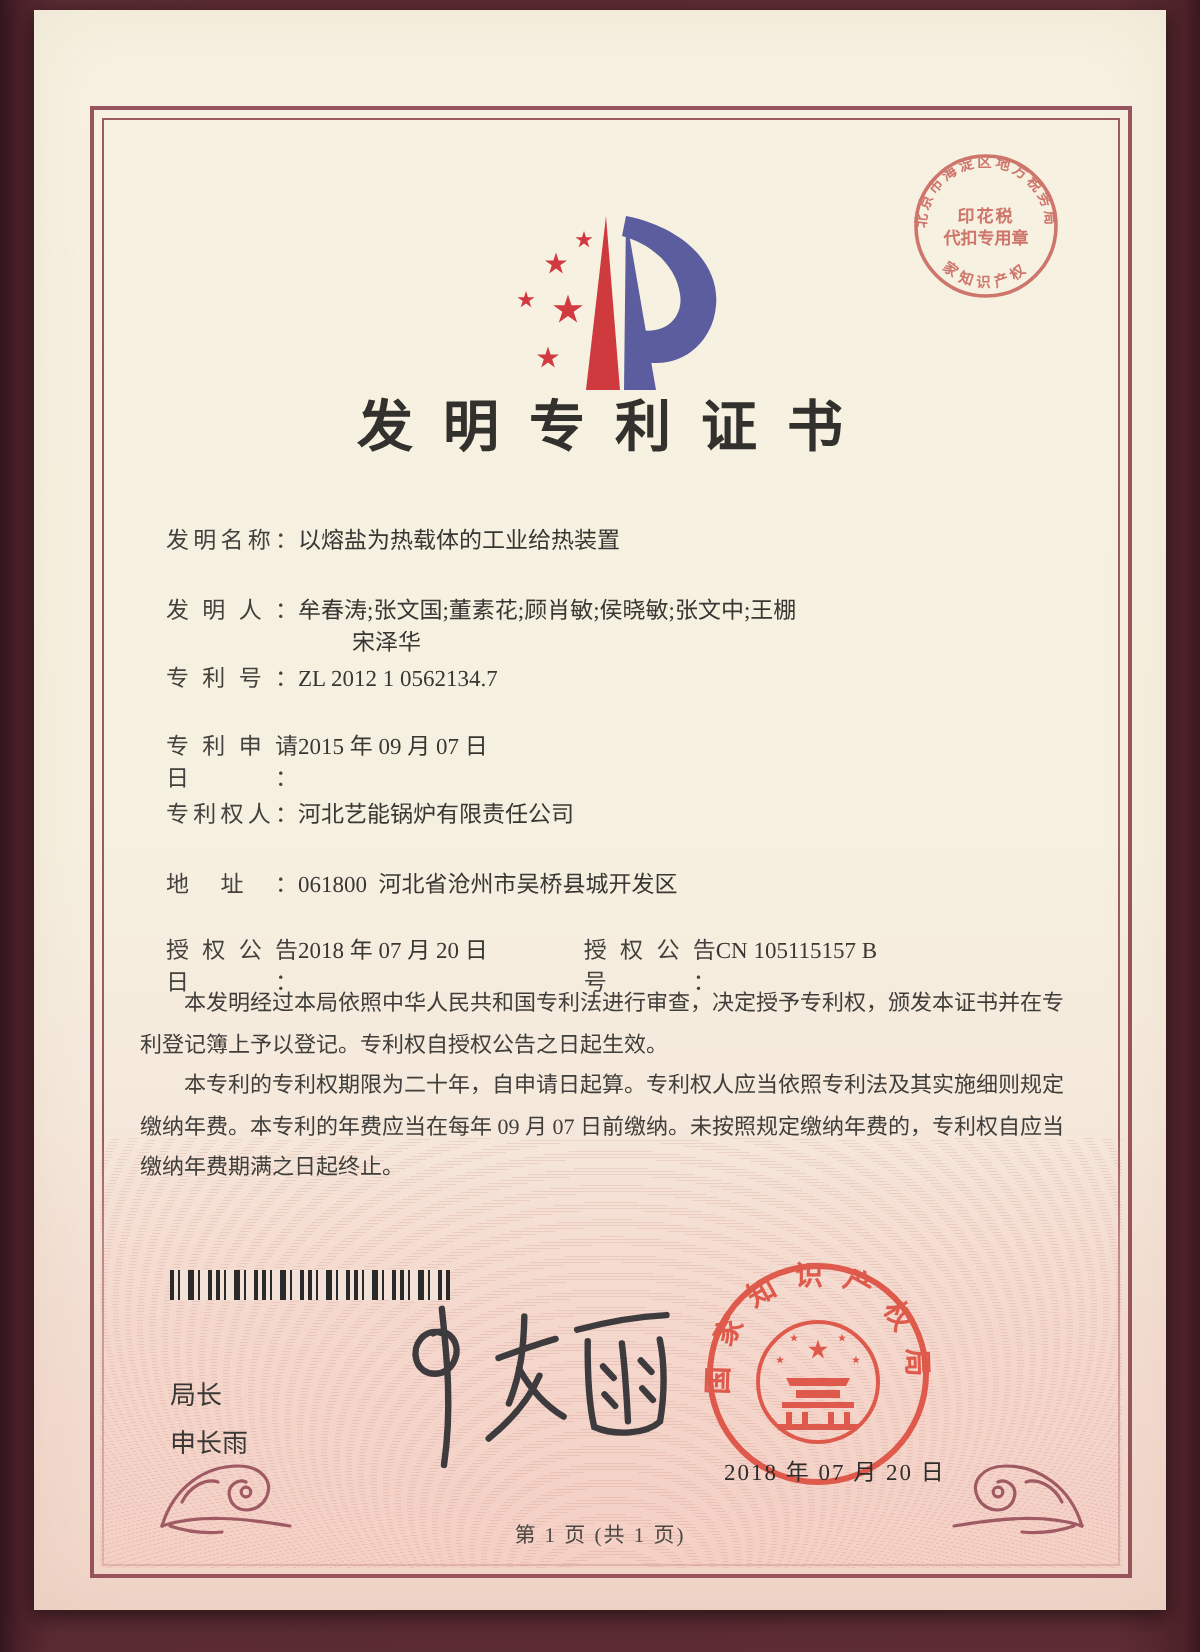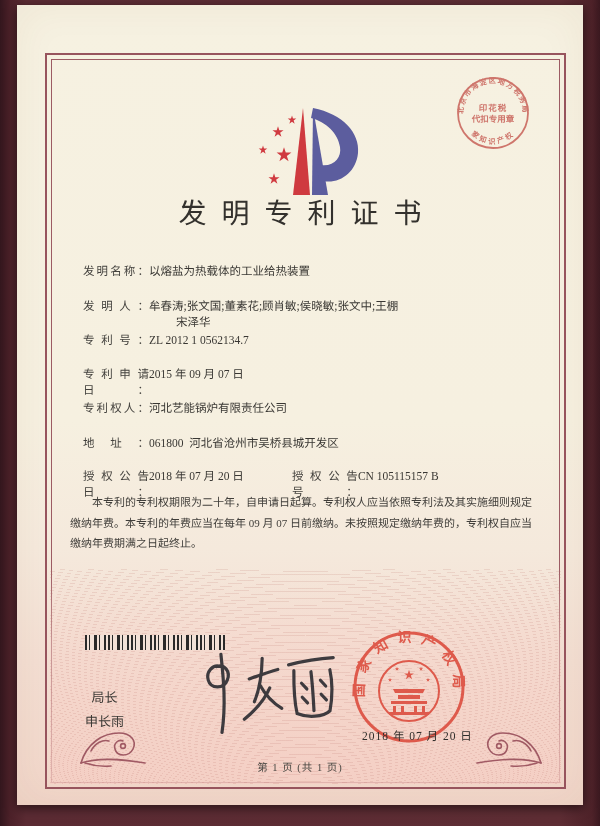--- a/index.html
+++ b/index.html
@@ -28,21 +28,21 @@
       repeating-radial-gradient(ellipse 1100px 260px at 50% 118%, rgba(186,110,102,.17) 0 1px, rgba(0,0,0,0) 1px 6px),
       linear-gradient(to bottom, rgba(246,216,205,0) 0px, rgba(246,212,202,.45) 70px, rgba(245,205,195,.78) 215px);
     pointer-events:none;
   }
   .cert-no{
     position:absolute;left:58px;top:88px;
     font-size:12px;letter-spacing:2.5px;color:#3f3d39;white-space:pre;
   }
   .doc-title{
     position:absolute;left:0;top:186px;width:100%;text-align:center;
-    font-size:28px;font-weight:normal;color:#33312d;letter-spacing:15px;padding-left:15px;box-sizing:border-box;
+    font-size:28px;font-weight:bold;color:#33312d;letter-spacing:15px;padding-left:15px;box-sizing:border-box;
   }
   .fields{position:absolute;left:66px;top:0;width:450px;font-size:11.5px;color:#3d3b37;}
   .frow{position:absolute;left:0;width:450px;line-height:16px;}
   .flabel{
     display:inline-block;width:66px;vertical-align:top;
     text-align:justify;text-align-last:justify;color:#44423e;
   }
   .fvalue{display:inline-block;vertical-align:top;white-space:pre-wrap;color:#393733;}
   .fvalue2{margin-left:93px;line-height:16px;color:#393733;}
   .pairB{margin-left:48px;}
@@ -53,21 +53,21 @@
   .paras p{margin:0;text-indent:2em;}
   .barcode{
     position:absolute;left:68px;top:630px;width:140px;height:15px;
     background:repeating-linear-gradient(90deg,
       #2a2a2a 0 2px, #f2e2d8 2px 4px,
       #2a2a2a 4px 5px, #f2e2d8 5px 9px,
       #2a2a2a 9px 12px, #f2e2d8 12px 14px,
       #2a2a2a 14px 15px, #f2e2d8 15px 19px,
       #2a2a2a 19px 21px, #f2e2d8 21px 23px);
   }
-  .sig-block{position:absolute;left:68px;top:681px;font-size:13px;color:#3a3834;line-height:24px;text-align:center;}
+  .sig-block{position:absolute;left:68px;top:681px;font-size:13px;color:#3a3834;line-height:24px;}
   .sig-draw{position:absolute;left:175px;top:643px;transform:rotate(-3deg);}
   .seal-main{position:absolute;left:334px;top:624px;}
   .seal-date{
     position:absolute;left:345px;top:722px;font-size:11.5px;letter-spacing:1px;color:#2f2d2a;white-space:pre;
   }
   .stamp-top{position:absolute;left:437px;top:69px;}
   .footer{
     position:absolute;left:0;top:754px;width:100%;text-align:center;
     font-size:10.5px;color:#494742;letter-spacing:1px;font-family:Liberation Serif, serif;
   }
@@ -161,20 +161,21 @@
     </div>
     <div class="frow" style="top:430px">
       <span class="flabel">地址：</span><span class="fvalue">061800  河北省沧州市吴桥县城开发区</span>
     </div>
     <div class="frow" style="top:463px">
       <span class="flabel">授权公告日：</span><span class="fvalue">2018 年 07 月 20 日</span><span class="flabel pairB">授权公告号：</span><span class="fvalue">CN 105115157 B</span>
     </div>
   </div>
 
   <div class="paras">
+    <p>本发明经过本局依照中华人民共和国专利法进行审查，决定授予专利权，颁发本证书并在专利登记簿上予以登记。专利权自授权公告之日起生效。</p>
     <p>本专利的专利权期限为二十年，自申请日起算。专利权人应当依照专利法及其实施细则规定缴纳年费。本专利的年费应当在每年 09 月 07 日前缴纳。未按照规定缴纳年费的，专利权自应当缴纳年费期满之日起终止。</p>
   </div>
 
   <div class="barcode"></div>
 
   <div class="sig-block">
     <div>局长</div>
     <div>申长雨</div>
   </div>
 

